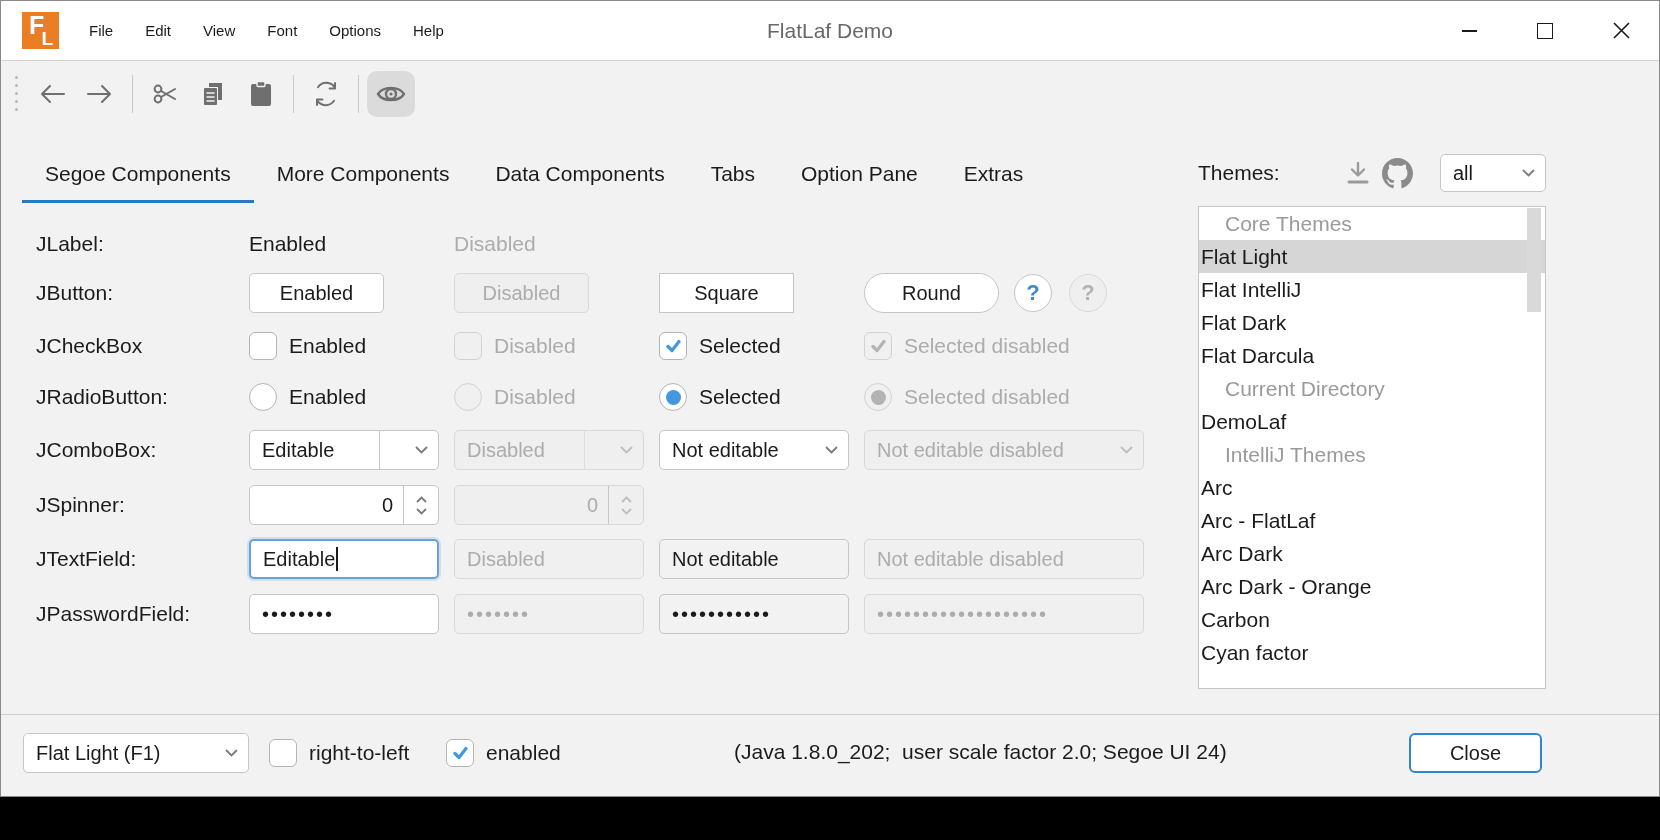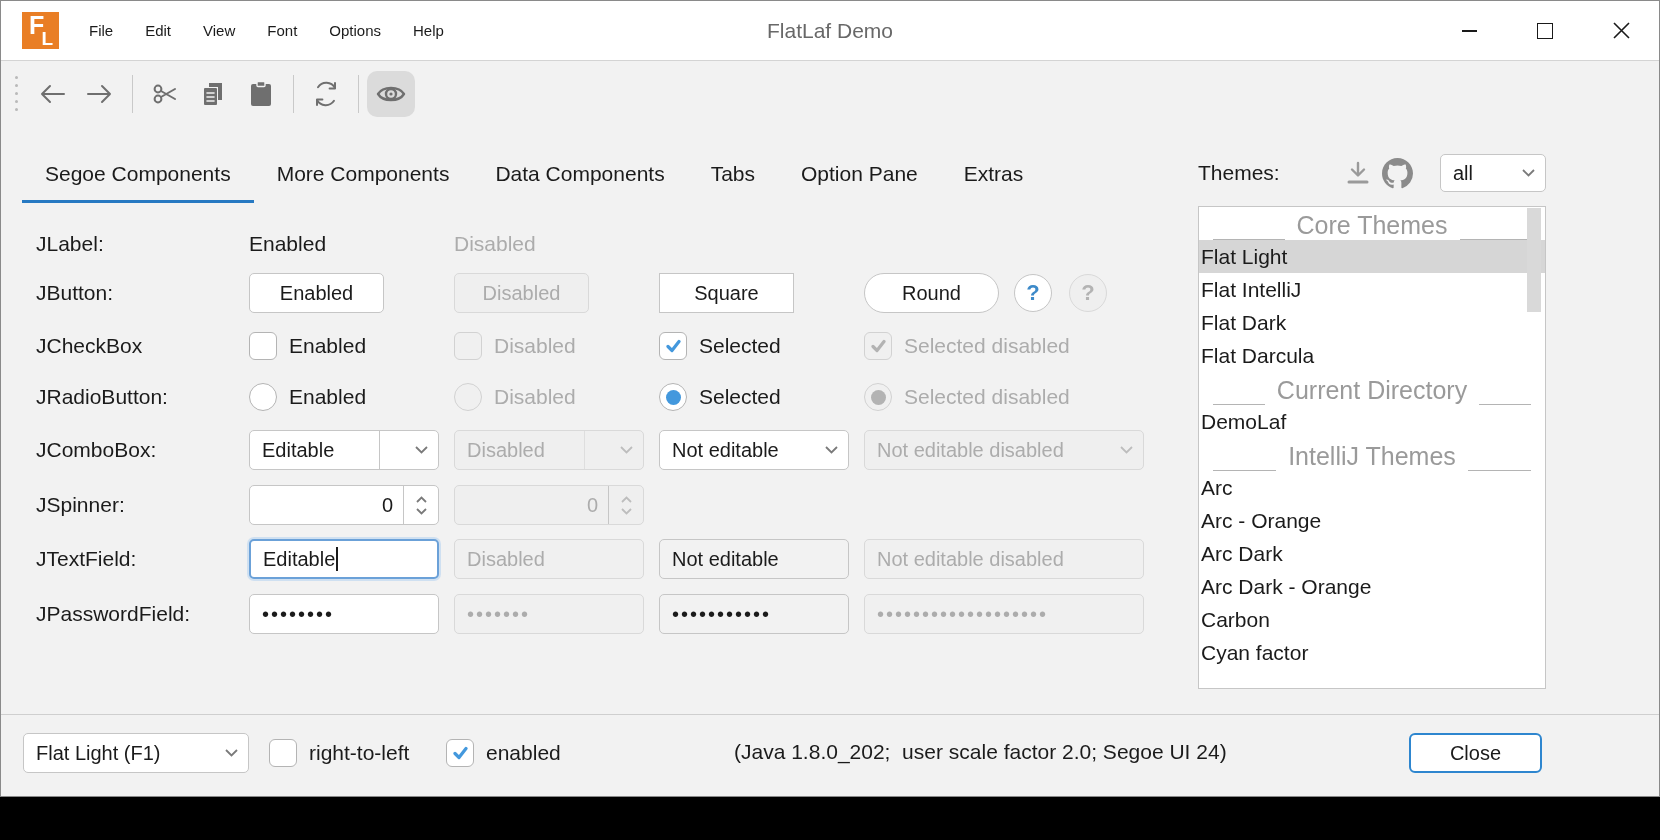--- a/index.html
+++ b/index.html
@@ -103,21 +103,21 @@
   
   .themes-header { position:absolute; top:152px; left:1197px; width:348px; height:40px;
                    display:flex; align-items:center; }
   .themes-title { font-size:21px; }
   .hicon { display:flex; align-items:center; justify-content:center; width:40px; height:40px; }
   .filter-combo { width:106px; height:38px; margin-left:auto; }
   .themes-list { position:absolute; top:205px; left:1197px; width:348px; height:483px;
                  background:#fff; border:1px solid #c6c6c6; overflow:hidden; }
   .theme-item { height:33px; line-height:33px; font-size:21px; padding-left:2px; white-space:nowrap; }
   .theme-item.selected { background:#d6d6d6; }
-  .theme-sep { height:33px; display:flex; align-items:flex-end; color:#9a9a9a; font-size:25px; padding:0 14px; }
+  .theme-sep { height:33px; display:flex; align-items:flex-start; color:#9a9a9a; font-size:21px; padding:0 14px;flex-direction:column; }
   .theme-sep .line { flex:1; height:1px; background:#b4b4b4; }
   .theme-sep .sep-label { padding:0 12px; white-space:nowrap; }
   .vscroll { position:absolute; top:207px; left:1526px; width:14px; height:104px; background:#d9d9d9; }
 
   
   .bottombar { position:absolute; top:713px; left:0; right:0; bottom:0; border-top:1px solid #cfcfcf; }
   .laf-combo { position:absolute; left:22px; top:18px; width:226px; }
   .bchk { position:absolute; top:24px; display:flex; align-items:center; }
   .bchk-rtl { left:268px; }
   .bchk-enabled { left:445px; }
@@ -470,21 +470,21 @@
         <span class="sep-label">Current Directory</span>
         <span class="line"></span>
       </div>
     <div class="theme-item">DemoLaf</div>
     <div class="theme-sep">
         <span class="line"></span>
         <span class="sep-label">IntelliJ Themes</span>
         <span class="line"></span>
       </div>
     <div class="theme-item">Arc</div>
-    <div class="theme-item">Arc - Orange</div>
+    <div class="theme-item">Arc - FlatLaf</div>
     <div class="theme-item">Arc Dark</div>
     <div class="theme-item">Arc Dark - Orange</div>
     <div class="theme-item">Carbon</div>
     <div class="theme-item">Cyan factor</div>
   </div>
   <div class="vscroll"></div>
 
   <div class="bottombar">
     <div class="combo laf-combo">
       <span class="combo-text">Flat Light (F1)</span>

